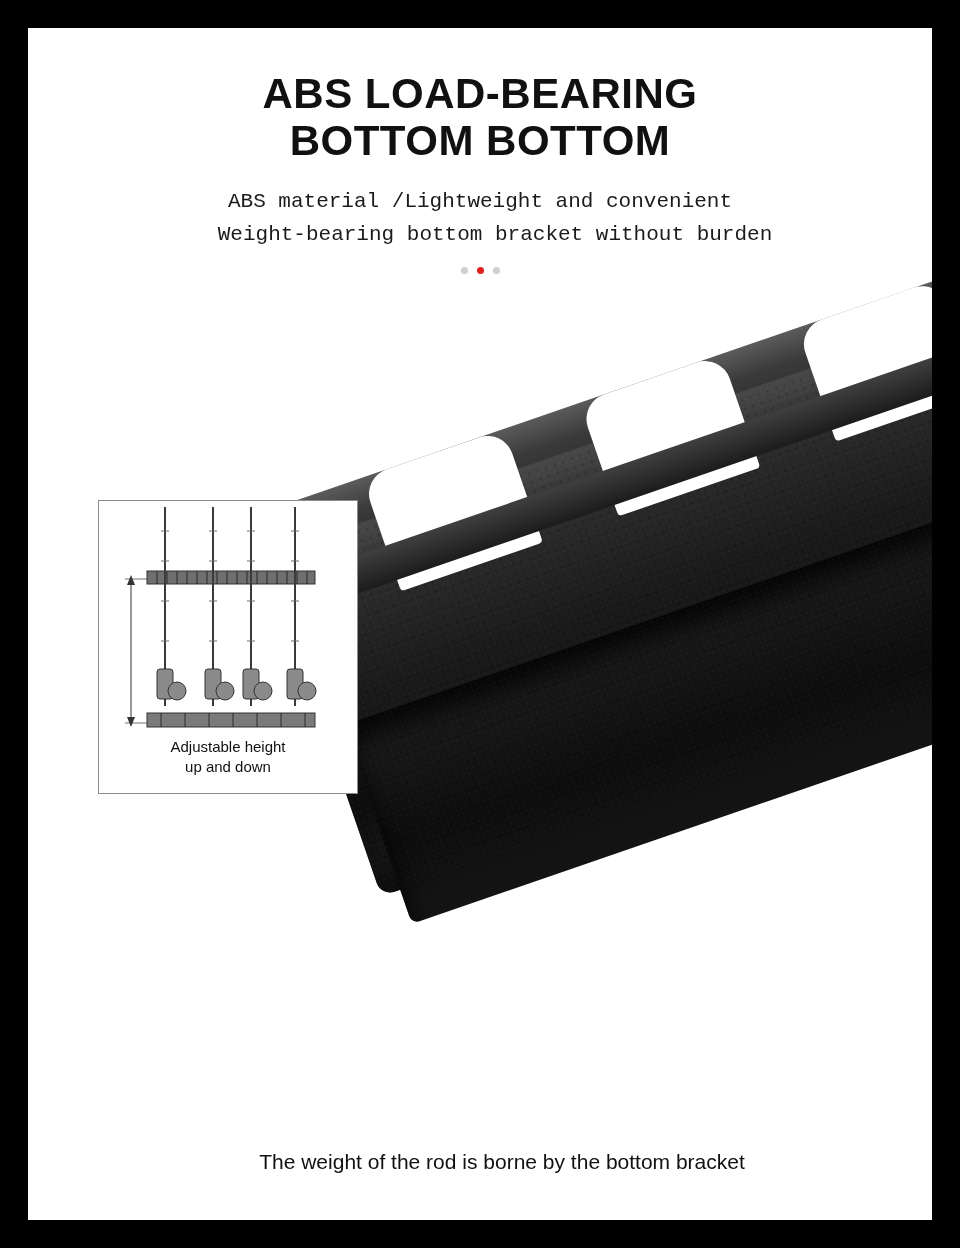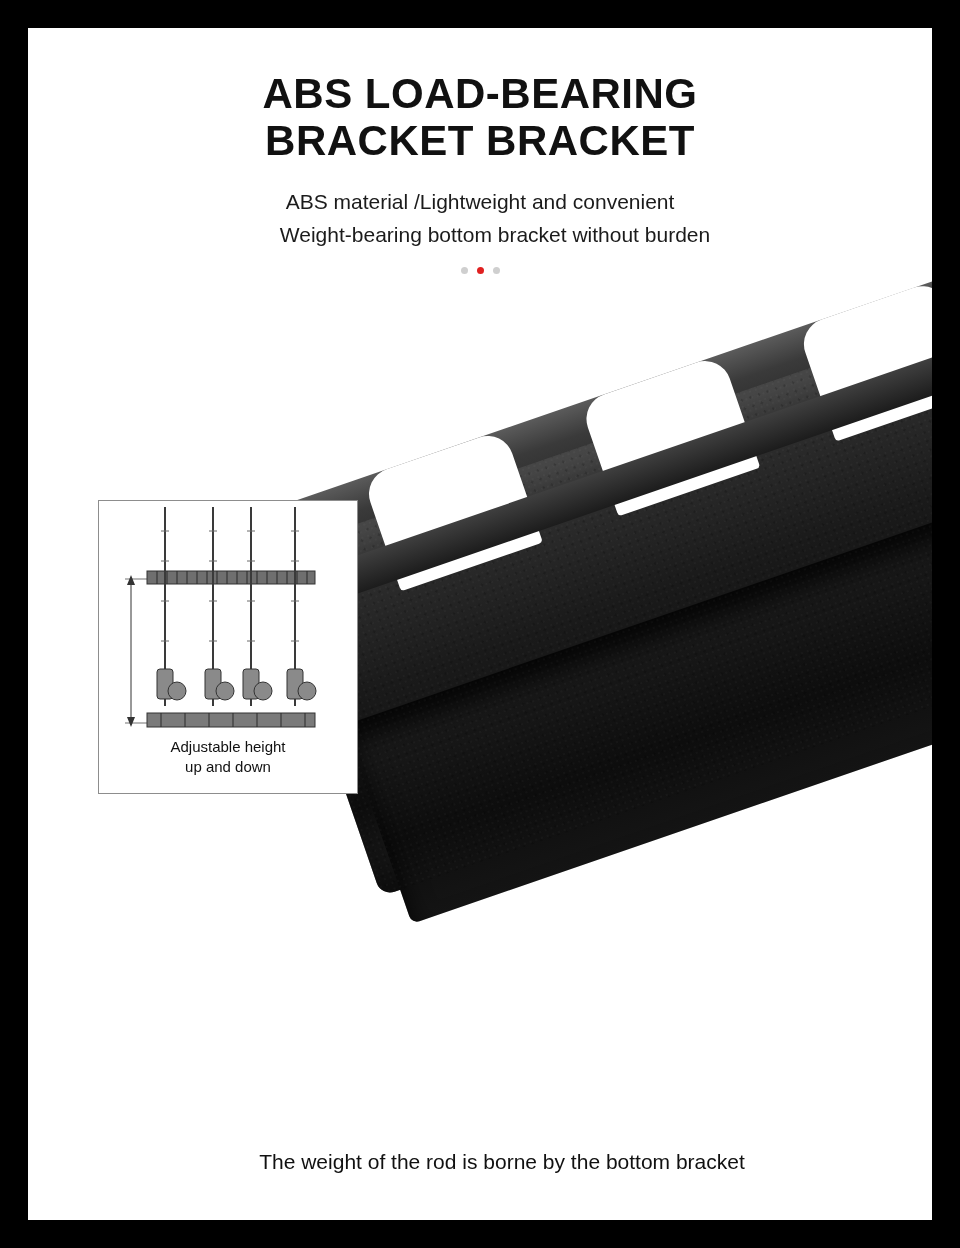--- a/index.html
+++ b/index.html
@@ -42,20 +42,21 @@
     color: #111111;
   }
   .title .line2 { display: block; }
   .subtitle {
     margin: 0;
     padding-top: 22px;
     font-size: 21px;
     line-height: 1.55;
     color: #1b1b1b;
     font-weight: normal;
+    font-family: Liberation Mono, monospace;
   }
   .subtitle .sub2 { display: block; padding-left: 30px; }
   .dots {
     margin-top: 16px;
     display: flex;
     justify-content: center;
     align-items: center;
     gap: 9px;
   }
   .dot {
@@ -202,21 +203,21 @@
   }
 </style>
 </head>
 <body>
 
 <div class="page">
 
   <div class="header">
     <h1 class="title">
       <span>ABS LOAD-BEARING</span>
-      <span class="line2">BRACKET BRACKET</span>
+      <span class="line2">BOTTOM BOTTOM</span>
     </h1>
     <p class="subtitle">
       <span>ABS material /Lightweight and convenient</span>
       <span class="sub2">Weight-bearing bottom bracket without burden</span>
     </p>
     <div class="dots">
       <span class="dot"></span>
       <span class="dot active"></span>
       <span class="dot"></span>
     </div>

